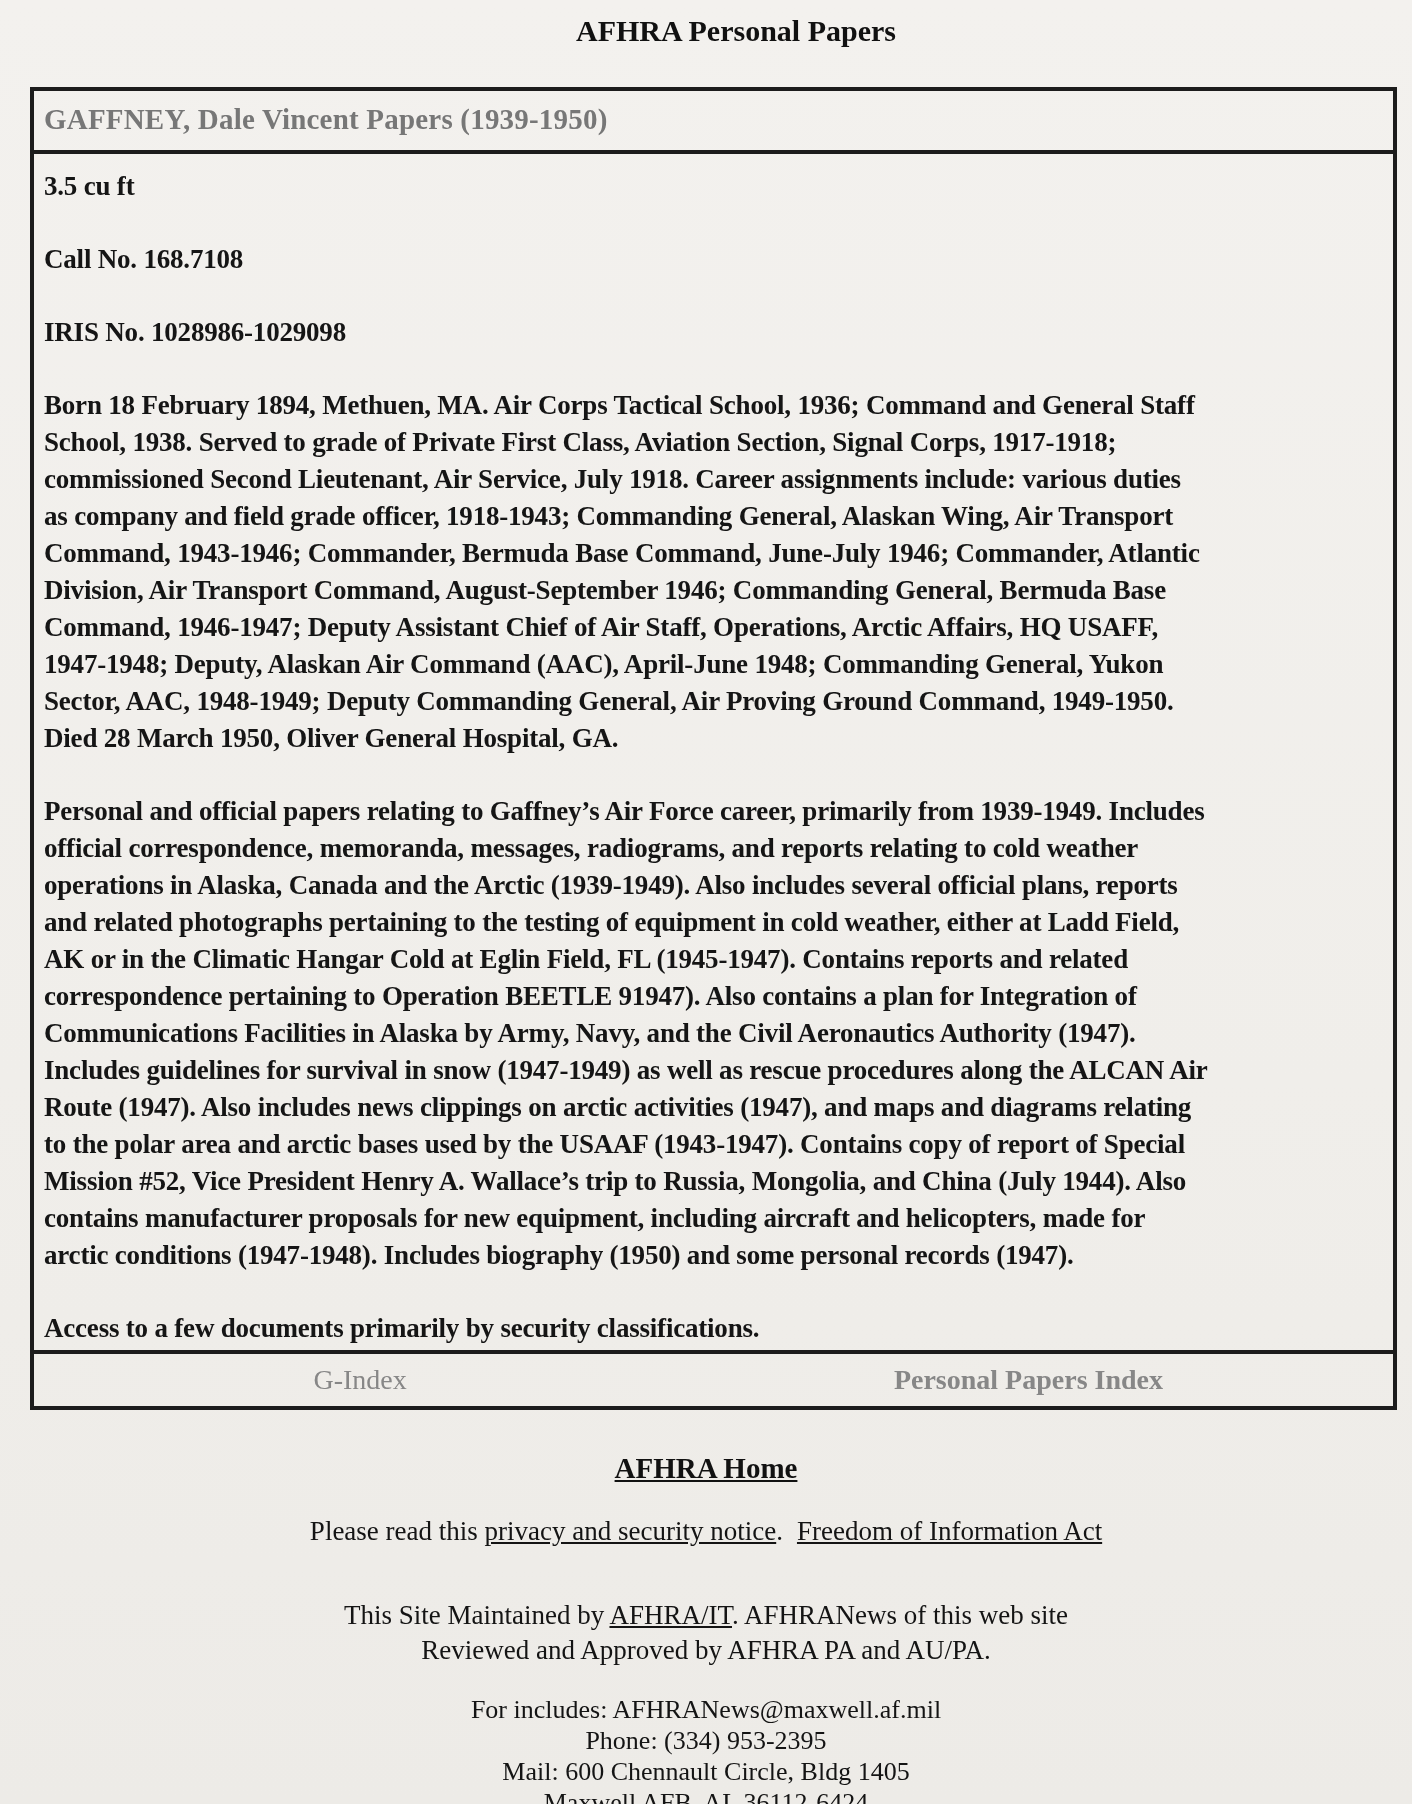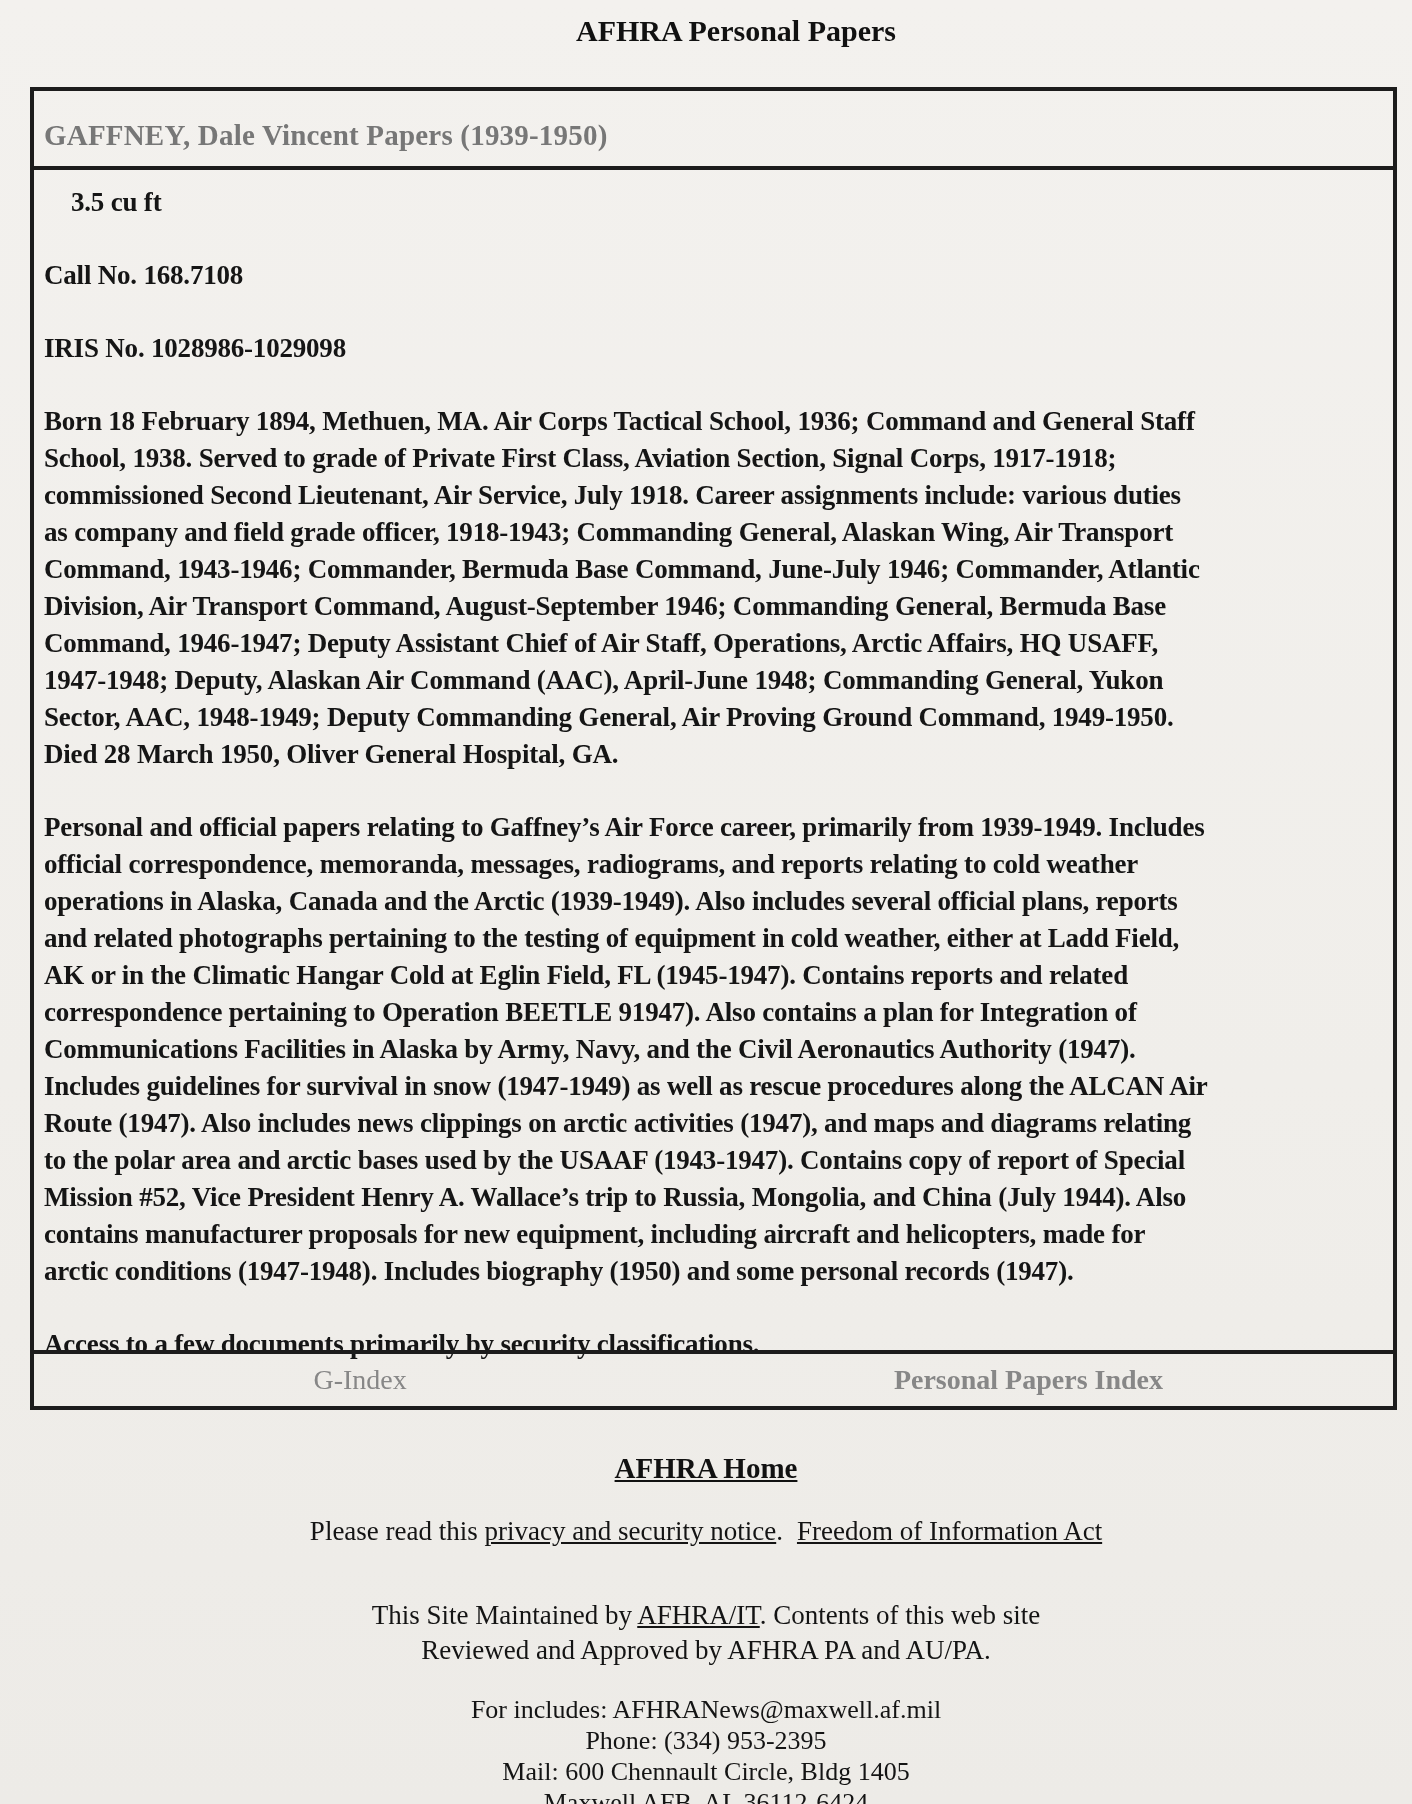--- a/index.html
+++ b/index.html
@@ -22,34 +22,33 @@
     border:4px solid #1c1c1c;
     box-sizing:border-box;
   }
   .box-header{
     border-bottom:4px solid #1c1c1c;
     padding:12px 10px 14px 10px;
     color:#777777;
     font-weight:bold;
     font-size:29px;
     letter-spacing:0.2px;
-    margin-top:16px;
   }
   .box-body{
     padding:0 12px 0 10px;
   }
   .box-body p{
     margin:36px 0;
     font-weight:bold;
     font-size:27px;
     line-height:37px;
     letter-spacing:-0.2px;
     max-width:1165px;
   }
-  .box-body p.first{margin-top:14px;margin-left:27px;}
+  .box-body p.first{margin-top:14px;}
   .box-footer{
     position:absolute;left:0;right:0;bottom:0;
     border-top:4px solid #1c1c1c;
     height:52px;
     display:flex;
     align-items:center;
     font-size:28px;
     color:#878787;
     margin-top:19px;
   }
@@ -118,21 +117,21 @@
 <div class="home-link-wrap">
   <span class="home-link">AFHRA Home</span>
 </div>
 
 <div class="notice-line">
   <span>Please read this </span><span class="link">privacy and security notice</span><span>.</span><span class="link foia">Freedom of Information Act</span>
 </div>
 
 <div class="maintained-block">
   <div>
-    <span>This Site Maintained by </span><span class="link">AFHRA/IT</span><span>. Contents of this web site</span>
+    <span>This Site Maintained by </span><span class="link">AFHRA/IT</span><span>. AFHRANews of this web site</span>
   </div>
   <div>Reviewed and Approved by AFHRA PA and AU/PA.</div>
 </div>
 
 <div class="contact-block">
   <div>
     <span>For includes: </span><span class="link">AFHRANews@maxwell.af.mil</span>
   </div>
   <div>Phone: (334) 953-2395</div>
   <div>Mail: 600 Chennault Circle, Bldg 1405</div>

